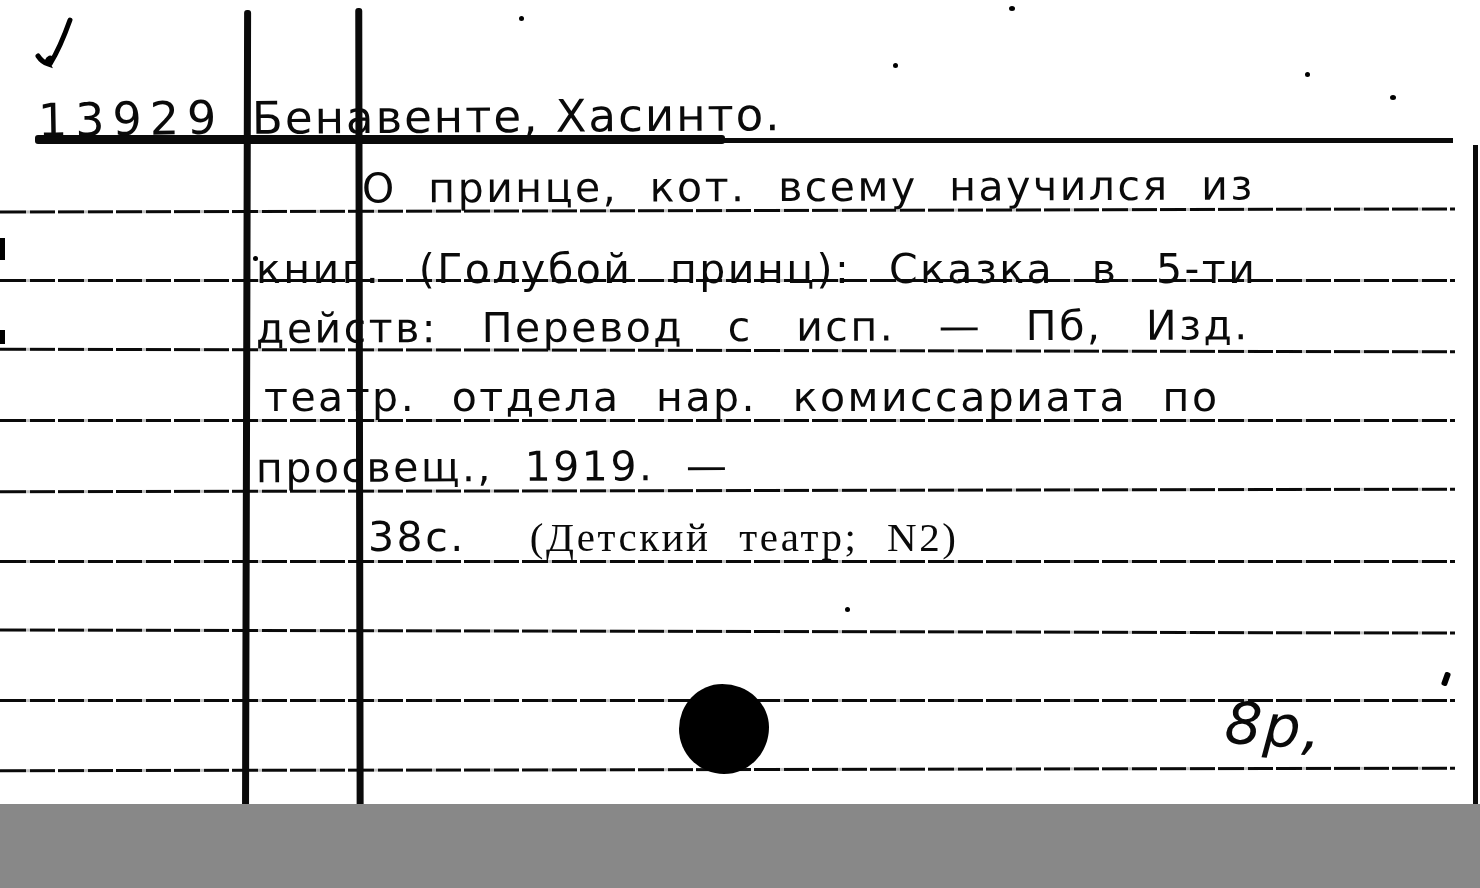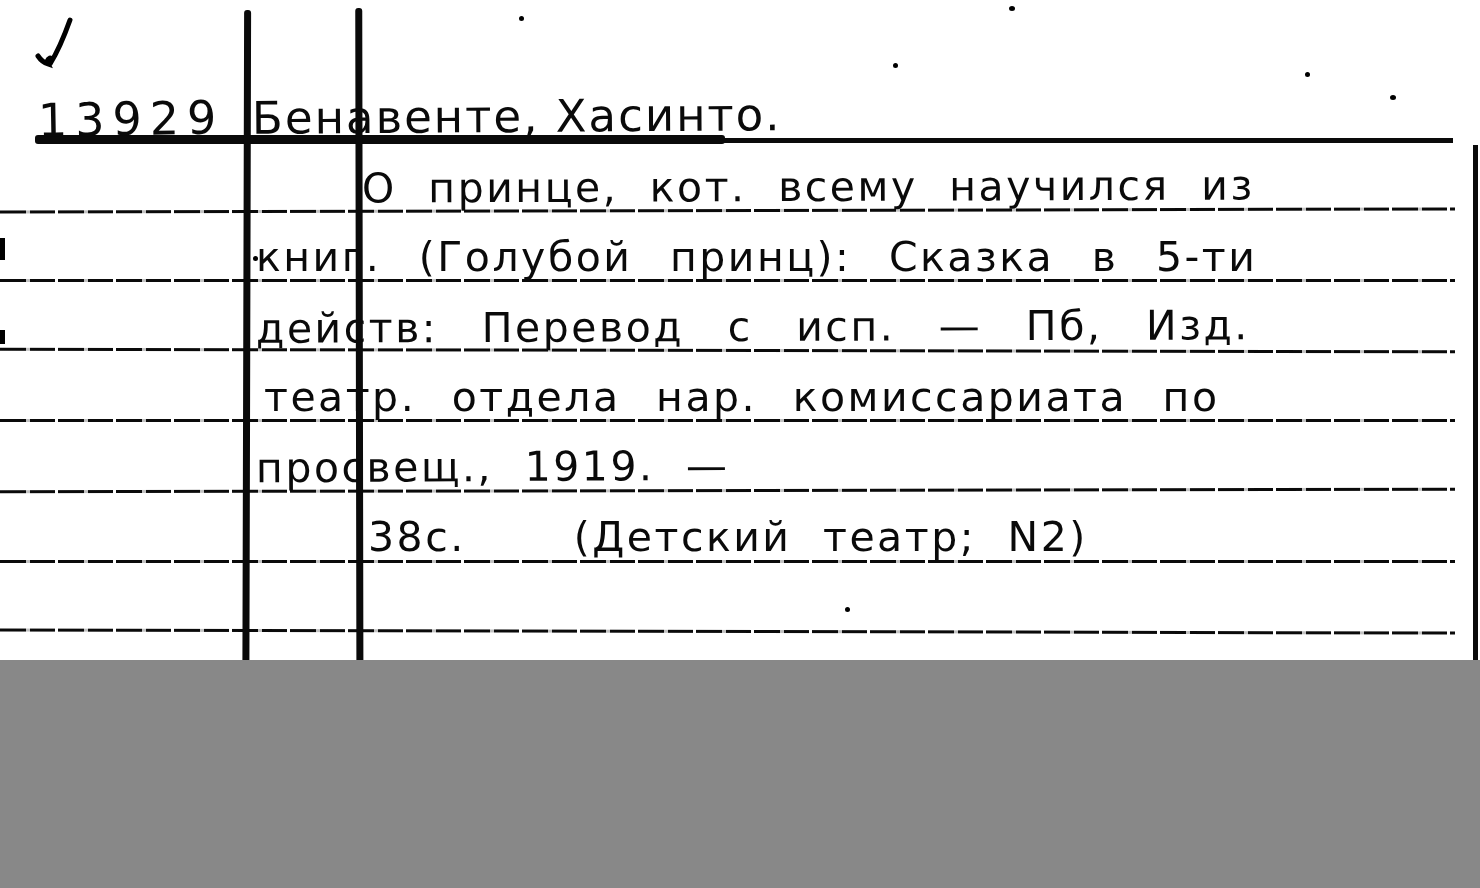--- a/index.html
+++ b/index.html
@@ -1,18 +1,18 @@
 <!DOCTYPE html>
 <html><head>
 <meta charset="utf-8">
 <style>
   html,body{margin:0;padding:0;background:#888;}
   #card{
     position:relative;
-    width:1480px;height:660px;
+    width:1480px;height:804px;
     background:#ffffff;
     overflow:hidden;
     font-family:"DejaVu Sans", sans-serif;
     color:#0a0a0a;
   }
   
   .hline{
     position:absolute;left:0;height:3px;width:1455px;
     background:repeating-linear-gradient(90deg,#0a0a0a 0 26px,rgba(10,10,10,.25) 26px 30px,#0a0a0a 30px 55px,transparent 55px 58px);
   }
@@ -35,26 +35,26 @@
   
   .hw{
     position:absolute;white-space:nowrap;
     font-family:"DejaVu Sans", sans-serif;
     color:#0a0a0a;
   }
   .catalog-number{left:38px;top:92px;font-size:46px;letter-spacing:8px;transform:rotate(-1deg);}
   .heading{left:252px;top:90px;font-size:45px;letter-spacing:2px;transform:rotate(-0.4deg);}
   .bodyline{font-size:41px;letter-spacing:2.5px;word-spacing:16px;}
   .row1{left:362px;top:163px;transform:rotate(-0.2deg);}
-  .row2{left:256px;top:233px;word-spacing:22px;text-align:center;}
+  .row2{left:256px;top:245px;word-spacing:22px;text-align:center;}
   .row3{left:256px;top:303px;word-spacing:28px;transform:rotate(-0.2deg);}
   .row4{left:256px;top:373px;word-spacing:20px;margin-left:8px;}
   .row5{left:256px;top:443px;transform:rotate(-0.3deg);}
   .row6{left:368px;top:513px;}
-  .series-gap{margin-left:108px;}
+  .series-gap{margin-left:64px;font-family:Liberation Serif, serif;}
   .price{left:1225px;top:692px;font-size:58px;font-style:italic;letter-spacing:2px;transform:rotate(4deg);}
   
   .punch-hole{
     position:absolute;left:679px;top:684px;width:90px;height:90px;
     background:#000;border-radius:48% 52% 50% 50%/50% 48% 52% 50%;
   }
   
   .speck{position:absolute;background:#000;border-radius:50%;}
   .mark-bottom{position:absolute;left:724px;top:879px;width:44px;height:9px;background:#000;border-radius:2px;}
   .edge-stub{position:absolute;left:0;width:5px;height:22px;background:#000;}

